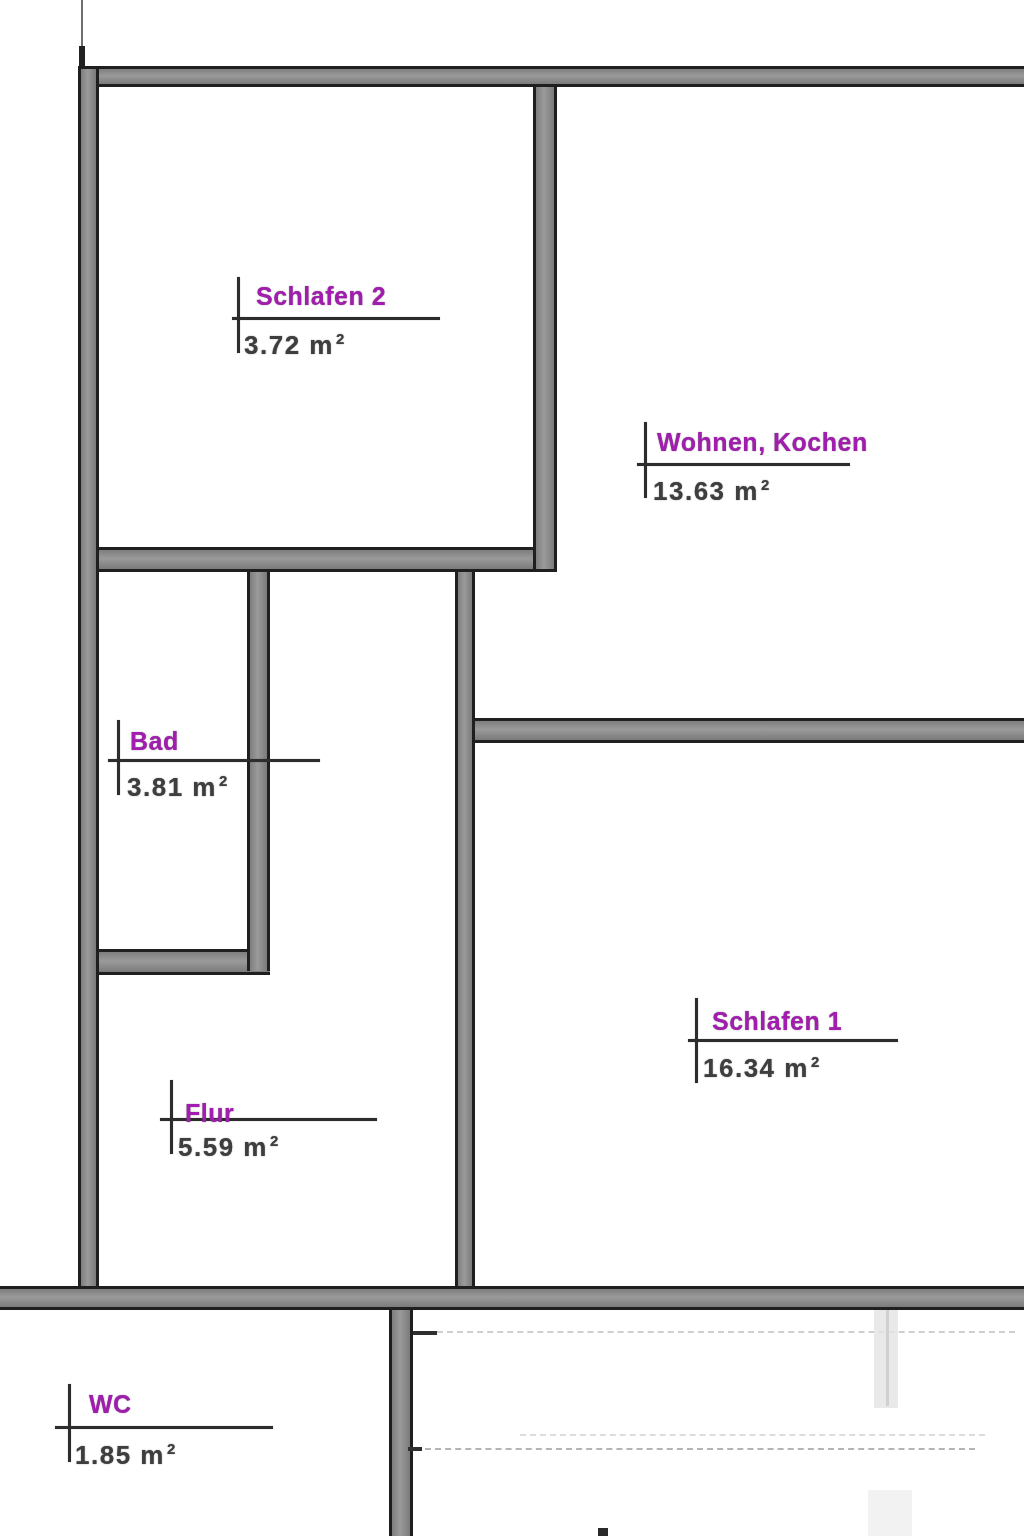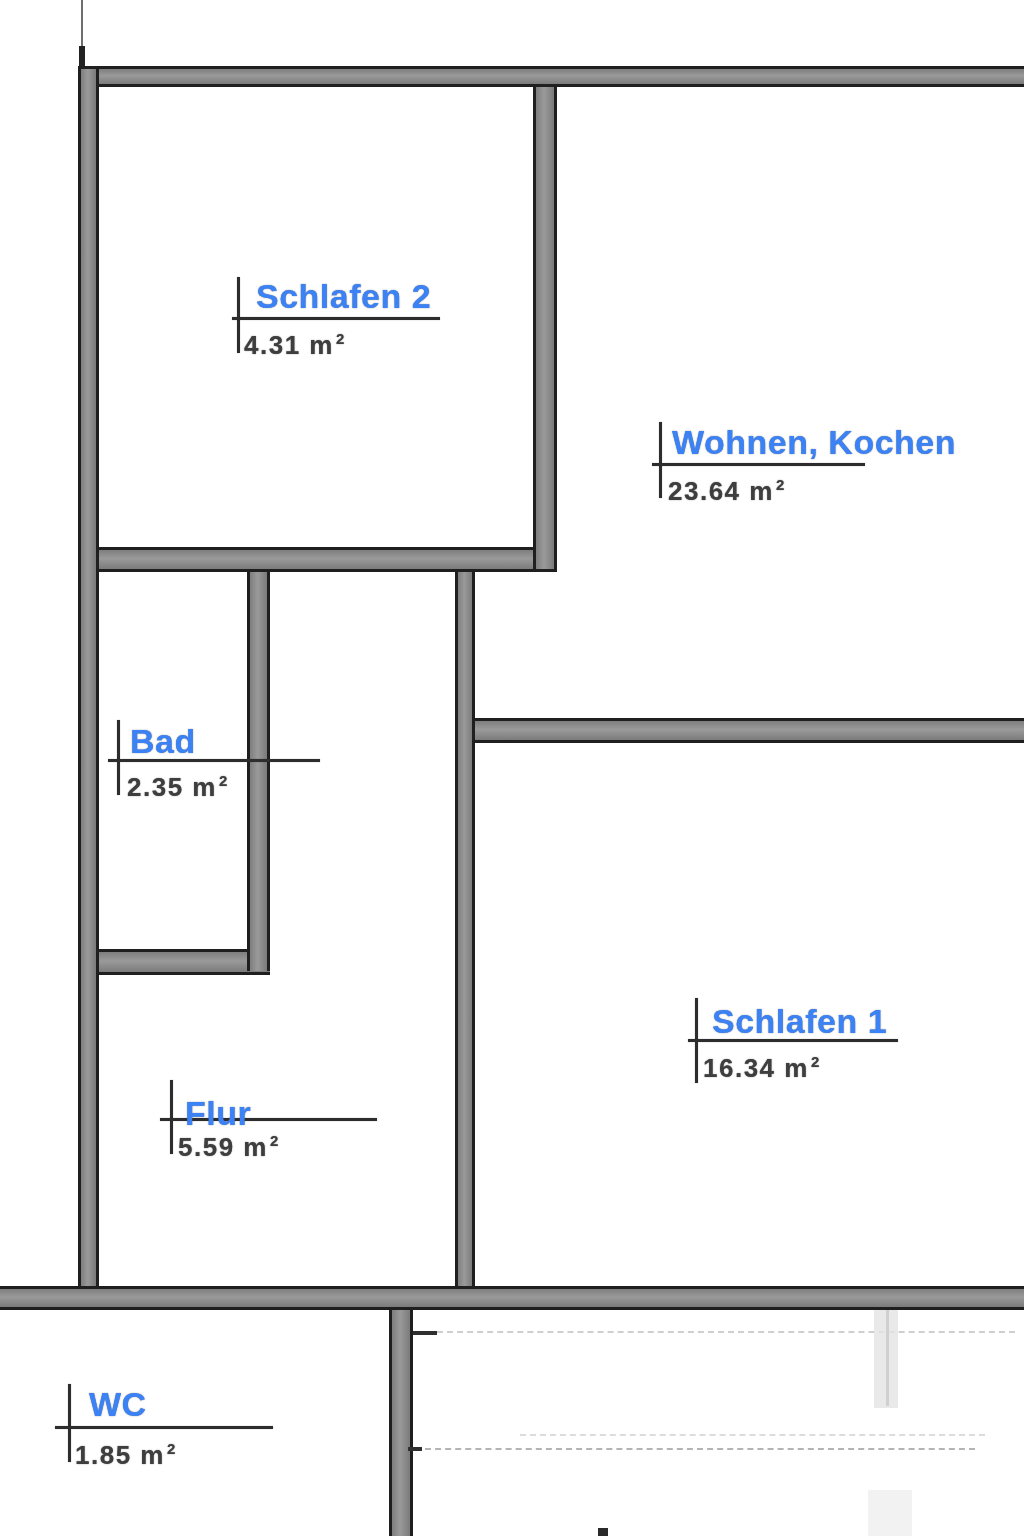--- a/index.html
+++ b/index.html
@@ -25,22 +25,22 @@
   .vline{
     position:absolute;width:3px;background:#2d2d2d;
     box-shadow:0 0 1px rgba(0,0,0,.55);
   }
   .hline{
     position:absolute;height:3px;background:#2d2d2d;
     box-shadow:0 0 1px rgba(0,0,0,.55);
   }
   .rname{
     position:absolute;white-space:nowrap;
-    font-size:34px;font-weight:600;letter-spacing:.5px;
-    color:#3b82f6;text-shadow:0 0 1.2px rgba(70,70,70,.8);
+    font-size:25px;font-weight:600;letter-spacing:.5px;
+    color:#a21caf;text-shadow:0 0 1.2px rgba(70,70,70,.8);
     line-height:30px;
   }
   .rarea{
     position:absolute;white-space:nowrap;
     font-size:26px;font-weight:600;letter-spacing:1.5px;
     color:#3e3e3e;text-shadow:0 0 1.2px rgba(70,70,70,.8);
     line-height:26px;
   }
   .rarea sup{font-size:15px;letter-spacing:0;margin-left:2px;}
   .mark{position:absolute;}
@@ -83,35 +83,35 @@
   <div class="mark" style="left:874px;top:1310px;width:24px;height:98px;background:#e3e3e3;opacity:.8;"></div>
   <div class="mark" style="left:886px;top:1310px;width:3px;height:96px;background:#d0d0d0;"></div>
   <div class="mark" style="left:868px;top:1490px;width:44px;height:46px;background:#f2f2f2;"></div>
 
   <div class="mark" style="left:598px;top:1528px;width:10px;height:8px;background:#2a2a2a;"></div>
 
   <div class="label" style="left:230px;top:275px;width:215px;height:80px;">
     <div class="vline" style="left:7px;top:2px;height:76px;"></div>
     <div class="hline" style="left:2px;top:42px;width:208px;"></div>
     <div class="rname" style="left:26px;top:6px;">Schlafen 2</div>
-    <div class="rarea" style="left:14px;top:51px;"><span>4.31 m</span><sup>2</sup></div>
+    <div class="rarea" style="left:14px;top:51px;"><span>3.72 m</span><sup>2</sup></div>
   </div>
 
-  <div class="label" style="left:652px;top:420px;width:280px;height:80px;text-align:right;">
+  <div class="label" style="left:637px;top:420px;width:280px;height:80px;text-align:right;">
     <div class="vline" style="left:7px;top:2px;height:76px;"></div>
     <div class="hline" style="left:0px;top:43px;width:213px;"></div>
     <div class="rname" style="left:20px;top:7px;">Wohnen, Kochen</div>
-    <div class="rarea" style="left:16px;top:52px;"><span>23.64 m</span><sup>2</sup></div>
+    <div class="rarea" style="left:16px;top:52px;"><span>13.63 m</span><sup>2</sup></div>
   </div>
 
   <div class="label" style="left:107px;top:718px;width:215px;height:80px;">
     <div class="vline" style="left:10px;top:2px;height:75px;"></div>
     <div class="hline" style="left:1px;top:41px;width:212px;"></div>
     <div class="rname" style="left:23px;top:8px;">Bad</div>
-    <div class="rarea" style="left:20px;top:50px;"><span>2.35 m</span><sup>2</sup></div>
+    <div class="rarea" style="left:20px;top:50px;"><span>3.81 m</span><sup>2</sup></div>
   </div>
 
   <div class="label" style="left:687px;top:980px;width:215px;height:90px;margin-top:16px;">
     <div class="vline" style="left:8px;top:2px;height:85px;"></div>
     <div class="hline" style="left:1px;top:43px;width:210px;"></div>
     <div class="rname" style="left:25px;top:10px;">Schlafen 1</div>
     <div class="rarea" style="left:16px;top:53px;"><span>16.34 m</span><sup>2</sup></div>
   </div>
 
   <div class="label" style="left:159px;top:1078px;width:225px;height:80px;">

